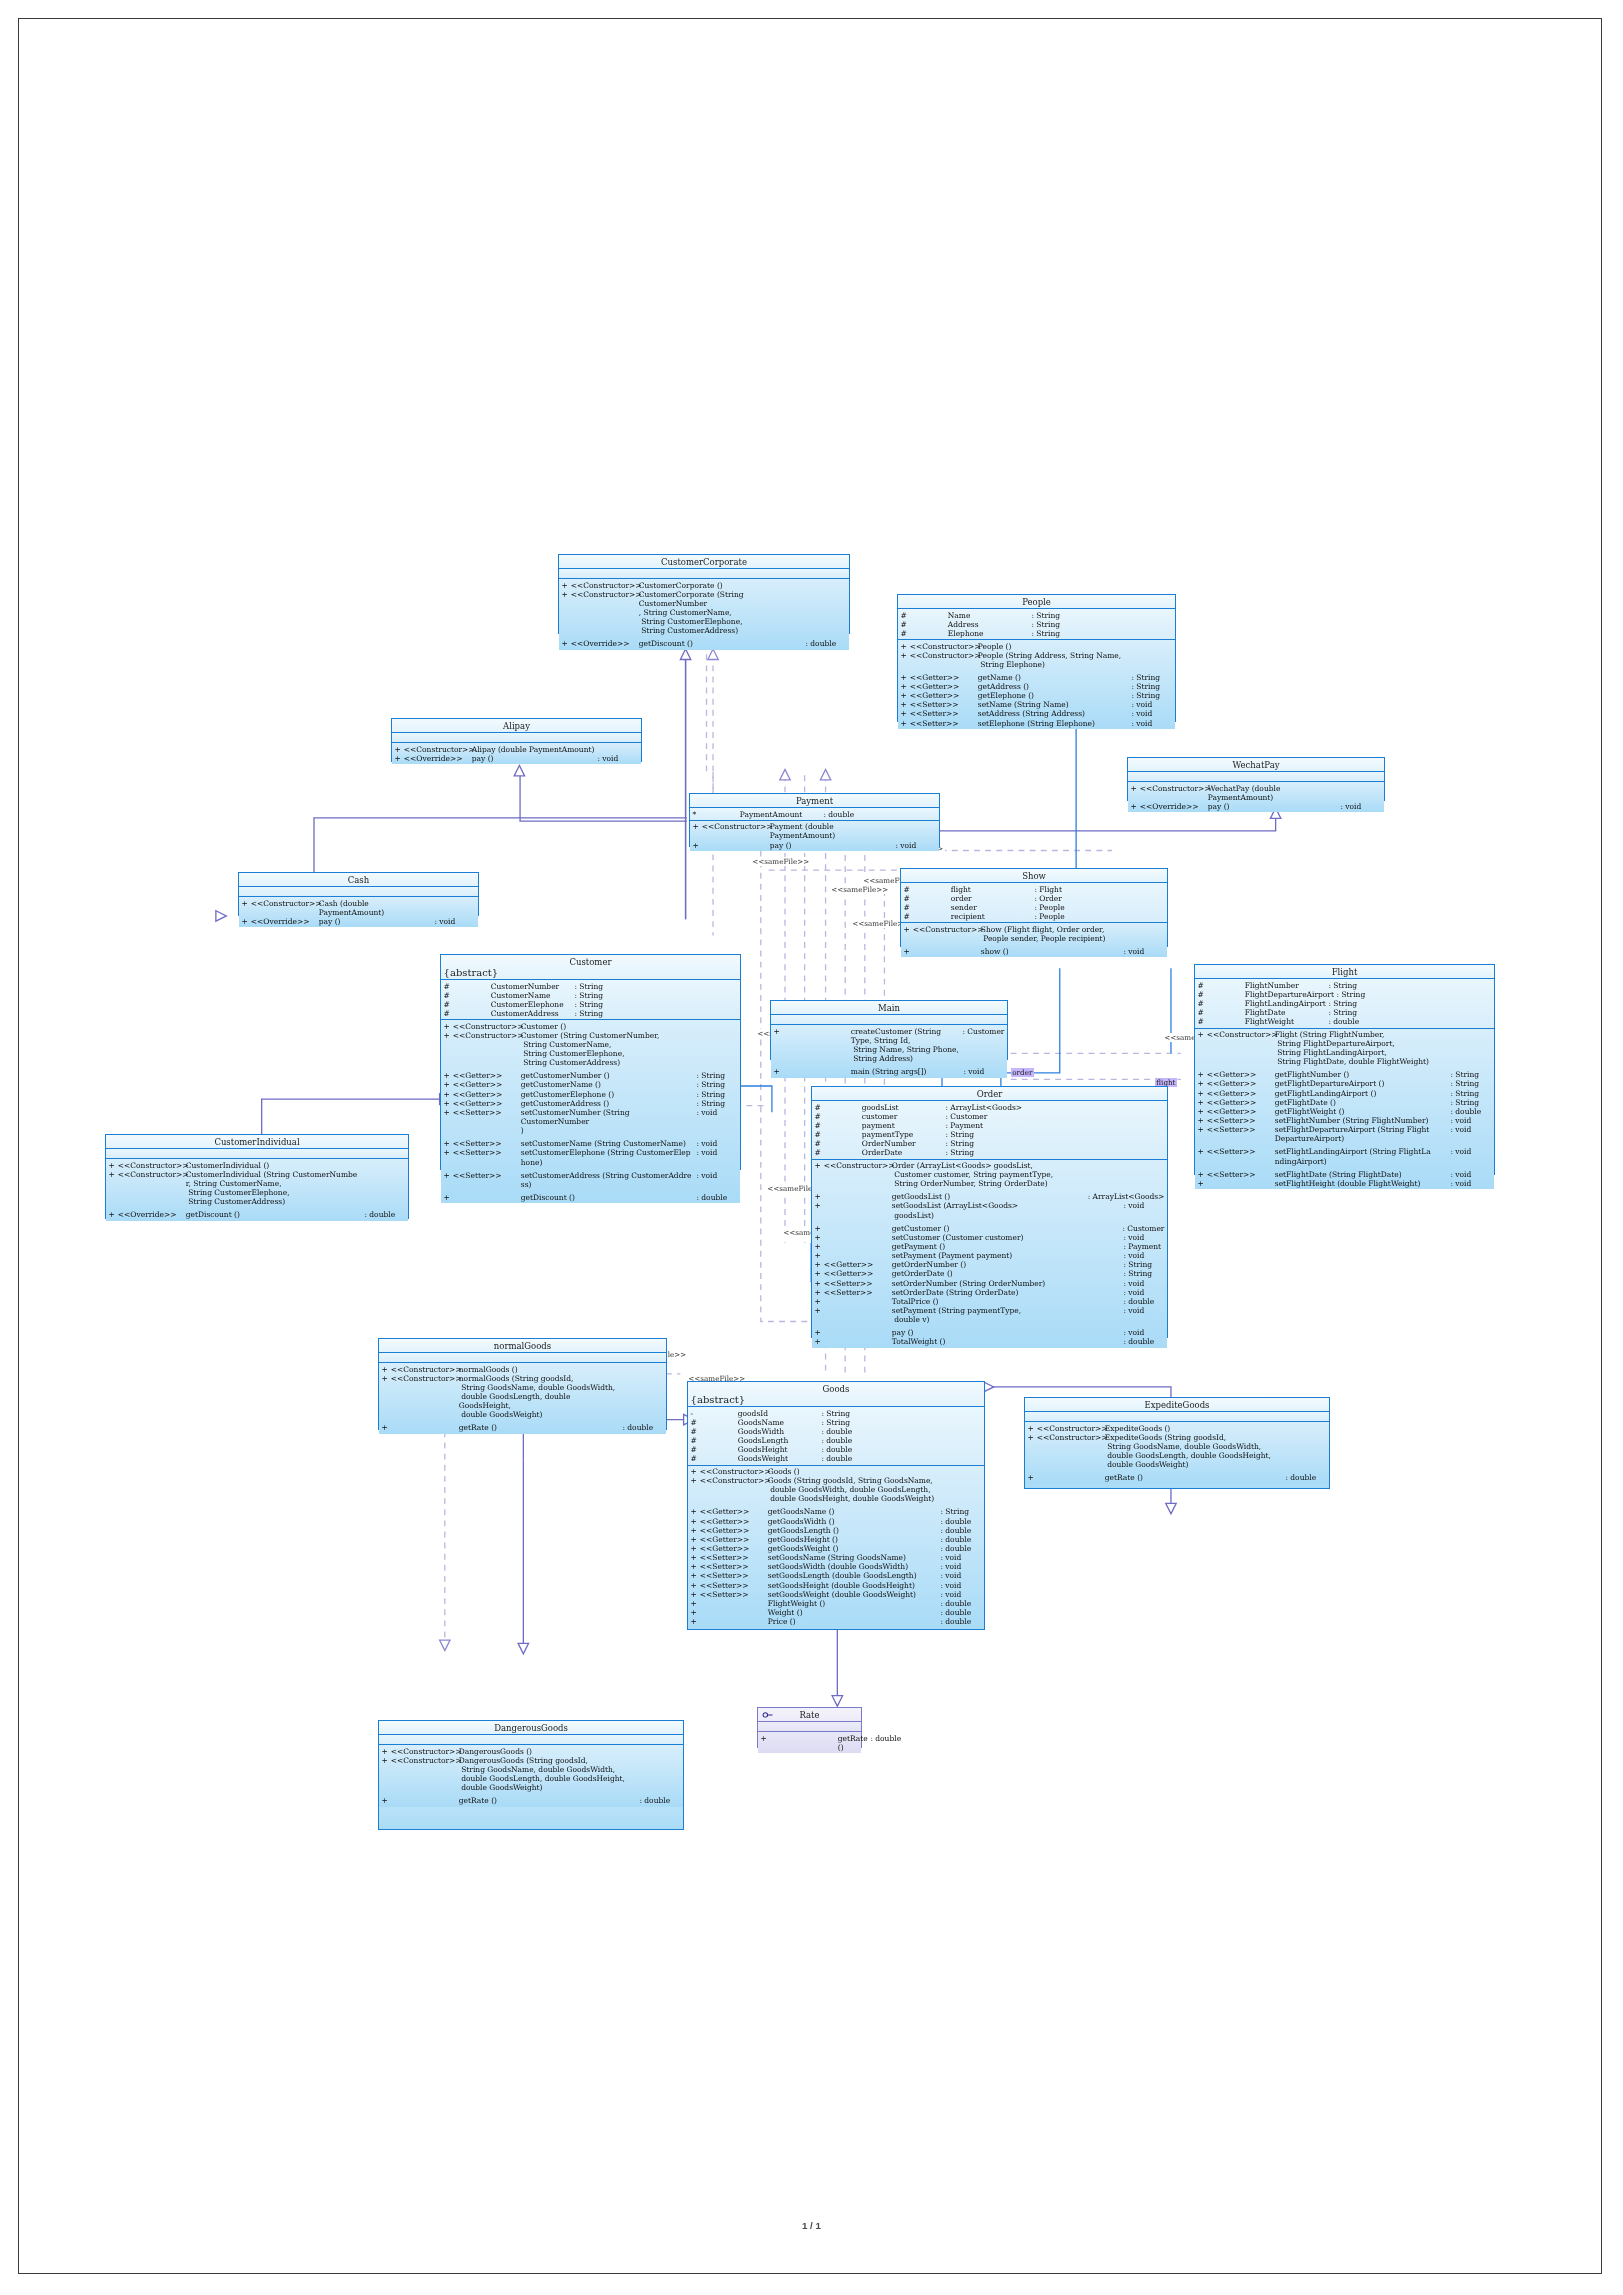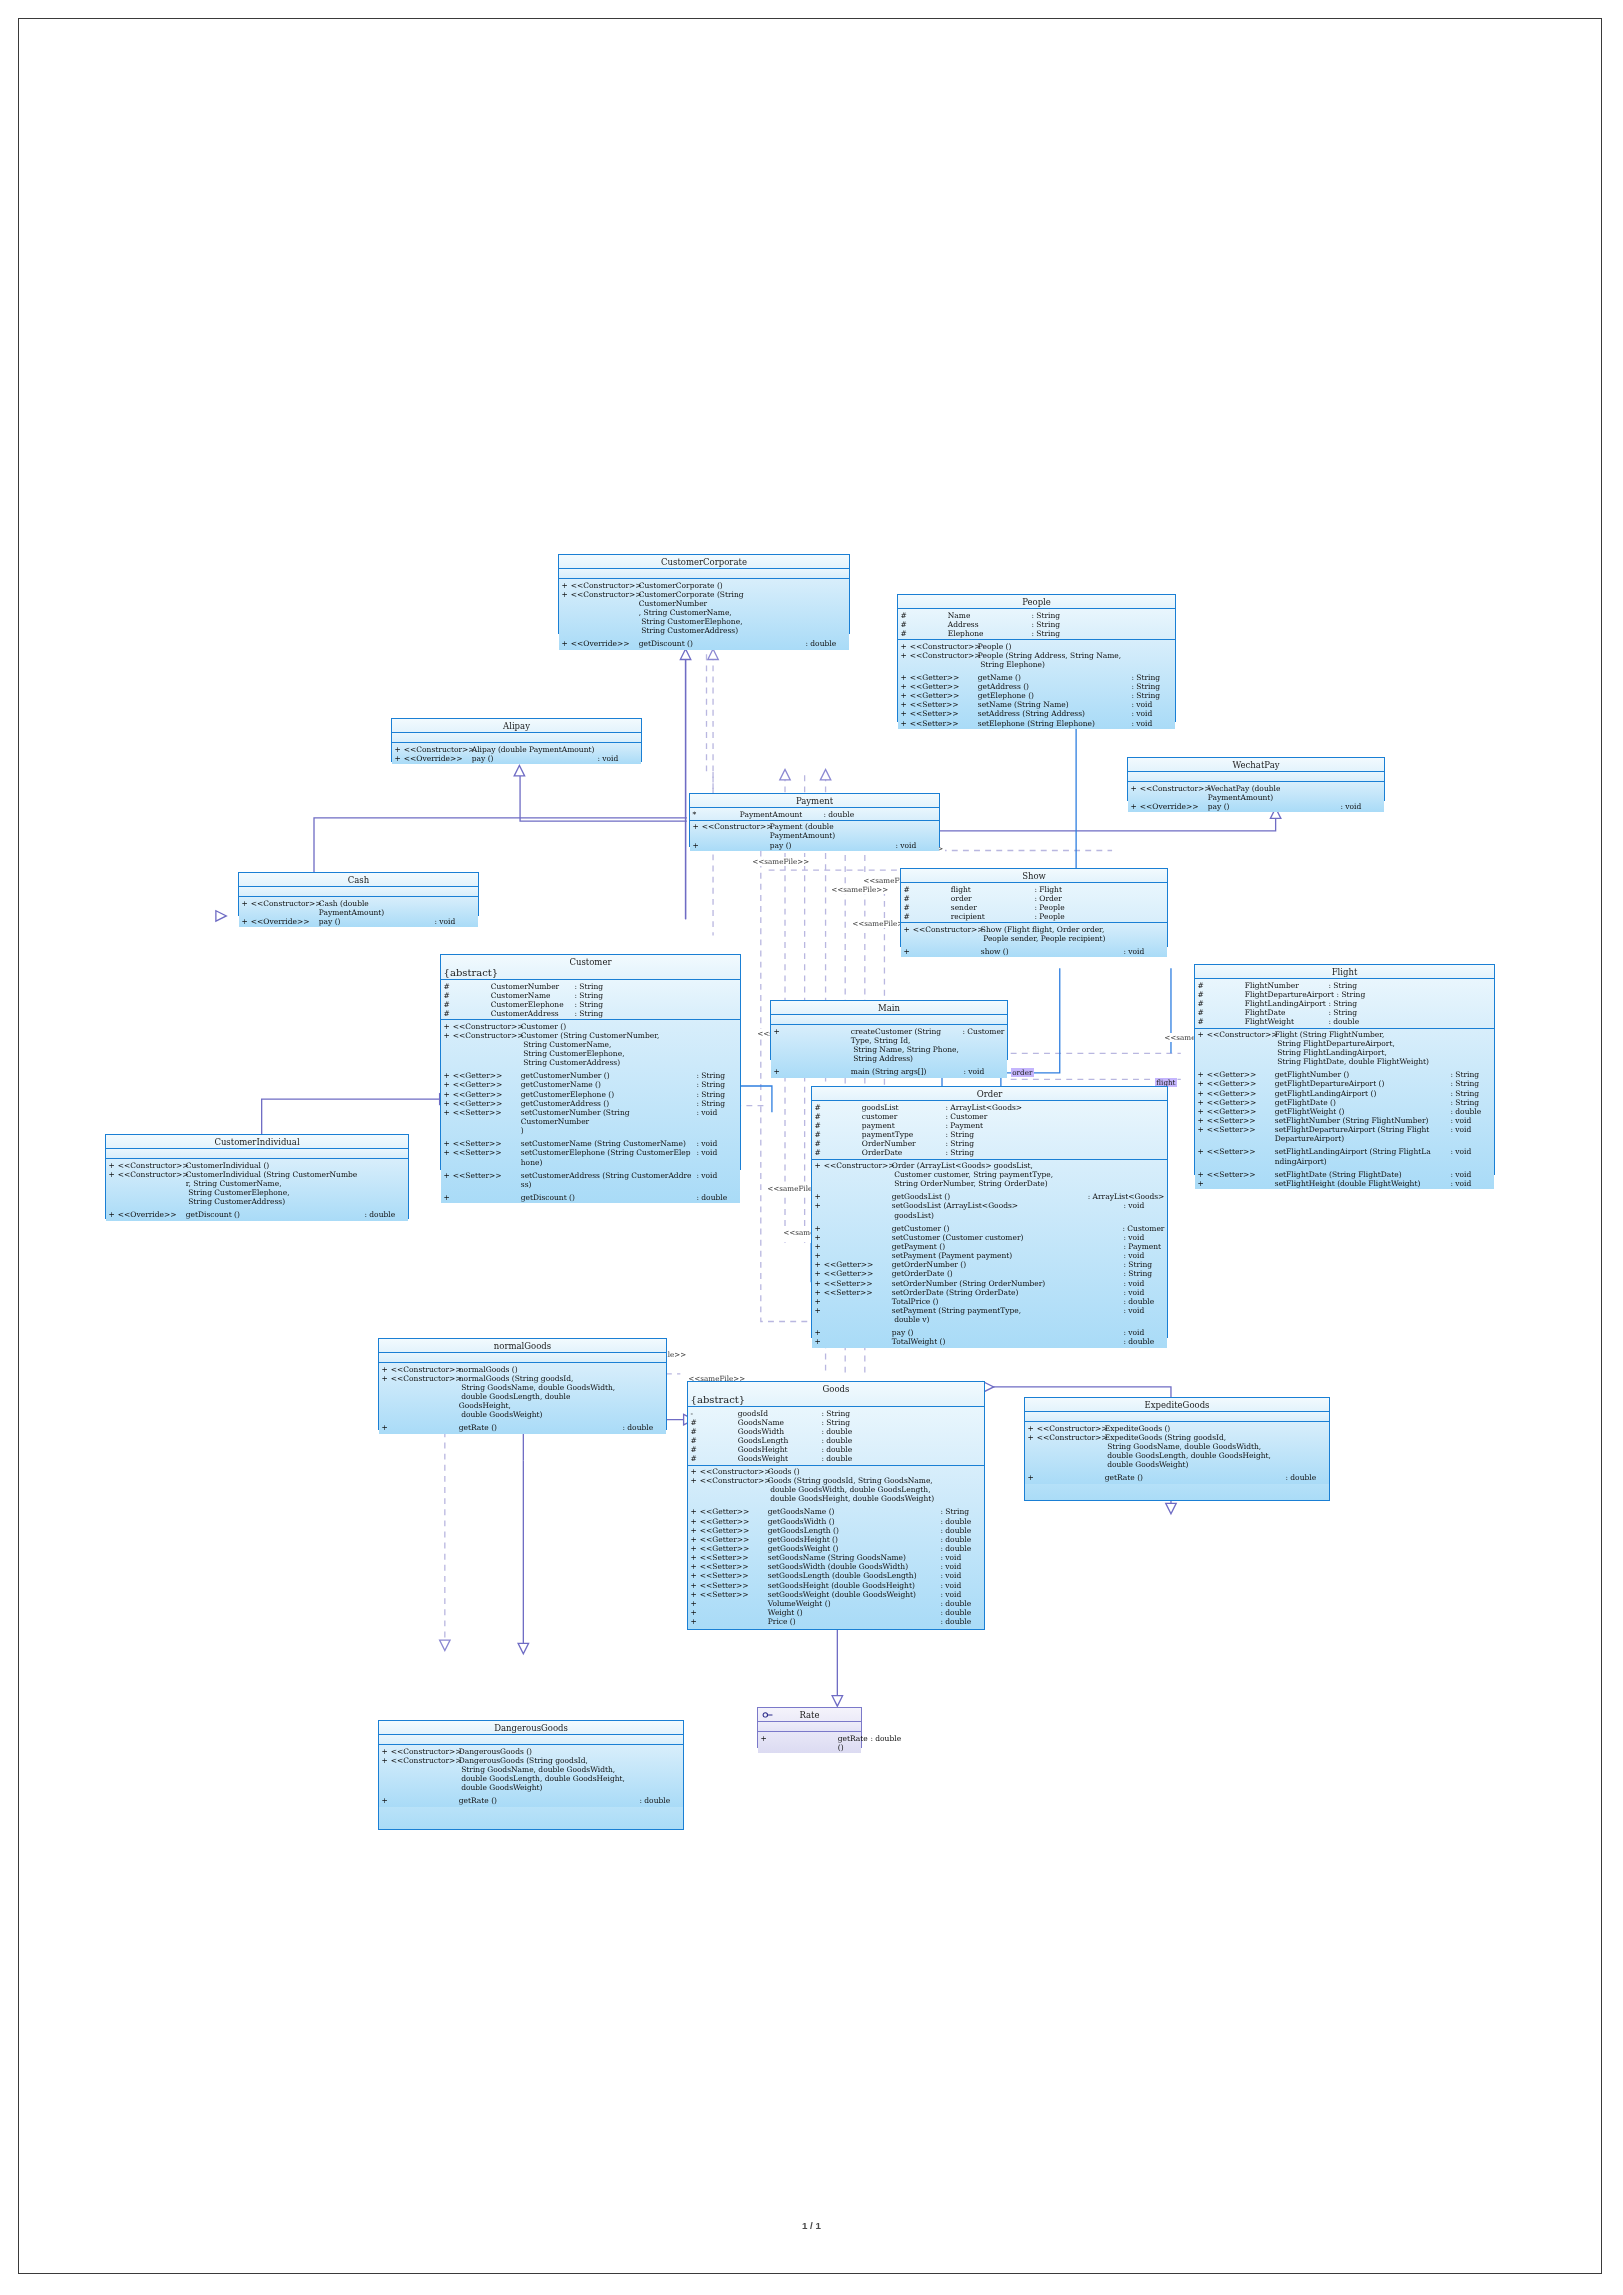--- a/index.html
+++ b/index.html
@@ -414,27 +414,27 @@
         <div class="row"><span class="vis">+</span><span class="ster">&lt;&lt;Getter&gt;&gt;</span><span class="nm">getGoodsName ()</span><span class="ty">: String</span></div>
         <div class="row"><span class="vis">+</span><span class="ster">&lt;&lt;Getter&gt;&gt;</span><span class="nm">getGoodsWidth ()</span><span class="ty">: double</span></div>
         <div class="row"><span class="vis">+</span><span class="ster">&lt;&lt;Getter&gt;&gt;</span><span class="nm">getGoodsLength ()</span><span class="ty">: double</span></div>
         <div class="row"><span class="vis">+</span><span class="ster">&lt;&lt;Getter&gt;&gt;</span><span class="nm">getGoodsHeight ()</span><span class="ty">: double</span></div>
         <div class="row"><span class="vis">+</span><span class="ster">&lt;&lt;Getter&gt;&gt;</span><span class="nm">getGoodsWeight ()</span><span class="ty">: double</span></div>
         <div class="row"><span class="vis">+</span><span class="ster">&lt;&lt;Setter&gt;&gt;</span><span class="nm">setGoodsName (String GoodsName)</span><span class="ty">: void</span></div>
         <div class="row"><span class="vis">+</span><span class="ster">&lt;&lt;Setter&gt;&gt;</span><span class="nm">setGoodsWidth (double GoodsWidth)</span><span class="ty">: void</span></div>
         <div class="row"><span class="vis">+</span><span class="ster">&lt;&lt;Setter&gt;&gt;</span><span class="nm">setGoodsLength (double GoodsLength)</span><span class="ty">: void</span></div>
         <div class="row"><span class="vis">+</span><span class="ster">&lt;&lt;Setter&gt;&gt;</span><span class="nm">setGoodsHeight (double GoodsHeight)</span><span class="ty">: void</span></div>
         <div class="row"><span class="vis">+</span><span class="ster">&lt;&lt;Setter&gt;&gt;</span><span class="nm">setGoodsWeight (double GoodsWeight)</span><span class="ty">: void</span></div>
-        <div class="row"><span class="vis">+</span><span class="ster"></span><span class="nm">VolumeWeight ()</span><span class="ty">: double</span></div>
+        <div class="row"><span class="vis">+</span><span class="ster"></span><span class="nm">FlightWeight ()</span><span class="ty">: double</span></div>
         <div class="row"><span class="vis">+</span><span class="ster"></span><span class="nm">Weight ()</span><span class="ty">: double</span></div>
         <div class="row"><span class="vis">+</span><span class="ster"></span><span class="nm">Price ()</span><span class="ty">: double</span></div>
       </div>
   </div>
 
-  <div class="cls" style="left:1024px;top:1397px;width:306px;height:104px;">
+  <div class="cls" style="left:1024px;top:1397px;width:306px;height:92px;">
     <div class="hdr">ExpediteGoods</div>
     <div class="attrs"></div>
     <div class="ops">
         <div class="row"><span class="vis">+</span><span class="ster">&lt;&lt;Constructor&gt;&gt;</span><span class="nm">ExpediteGoods ()</span><span class="ty"></span></div>
         <div class="row"><span class="vis">+</span><span class="ster">&lt;&lt;Constructor&gt;&gt;</span><span class="nm">ExpediteGoods (String goodsId,
  String GoodsName, double GoodsWidth,
  double GoodsLength, double GoodsHeight,
  double GoodsWeight)</span><span class="ty"></span></div>
         <div class="gap"></div>
         <div class="row"><span class="vis">+</span><span class="ster"></span><span class="nm">getRate ()</span><span class="ty">: double</span></div>

